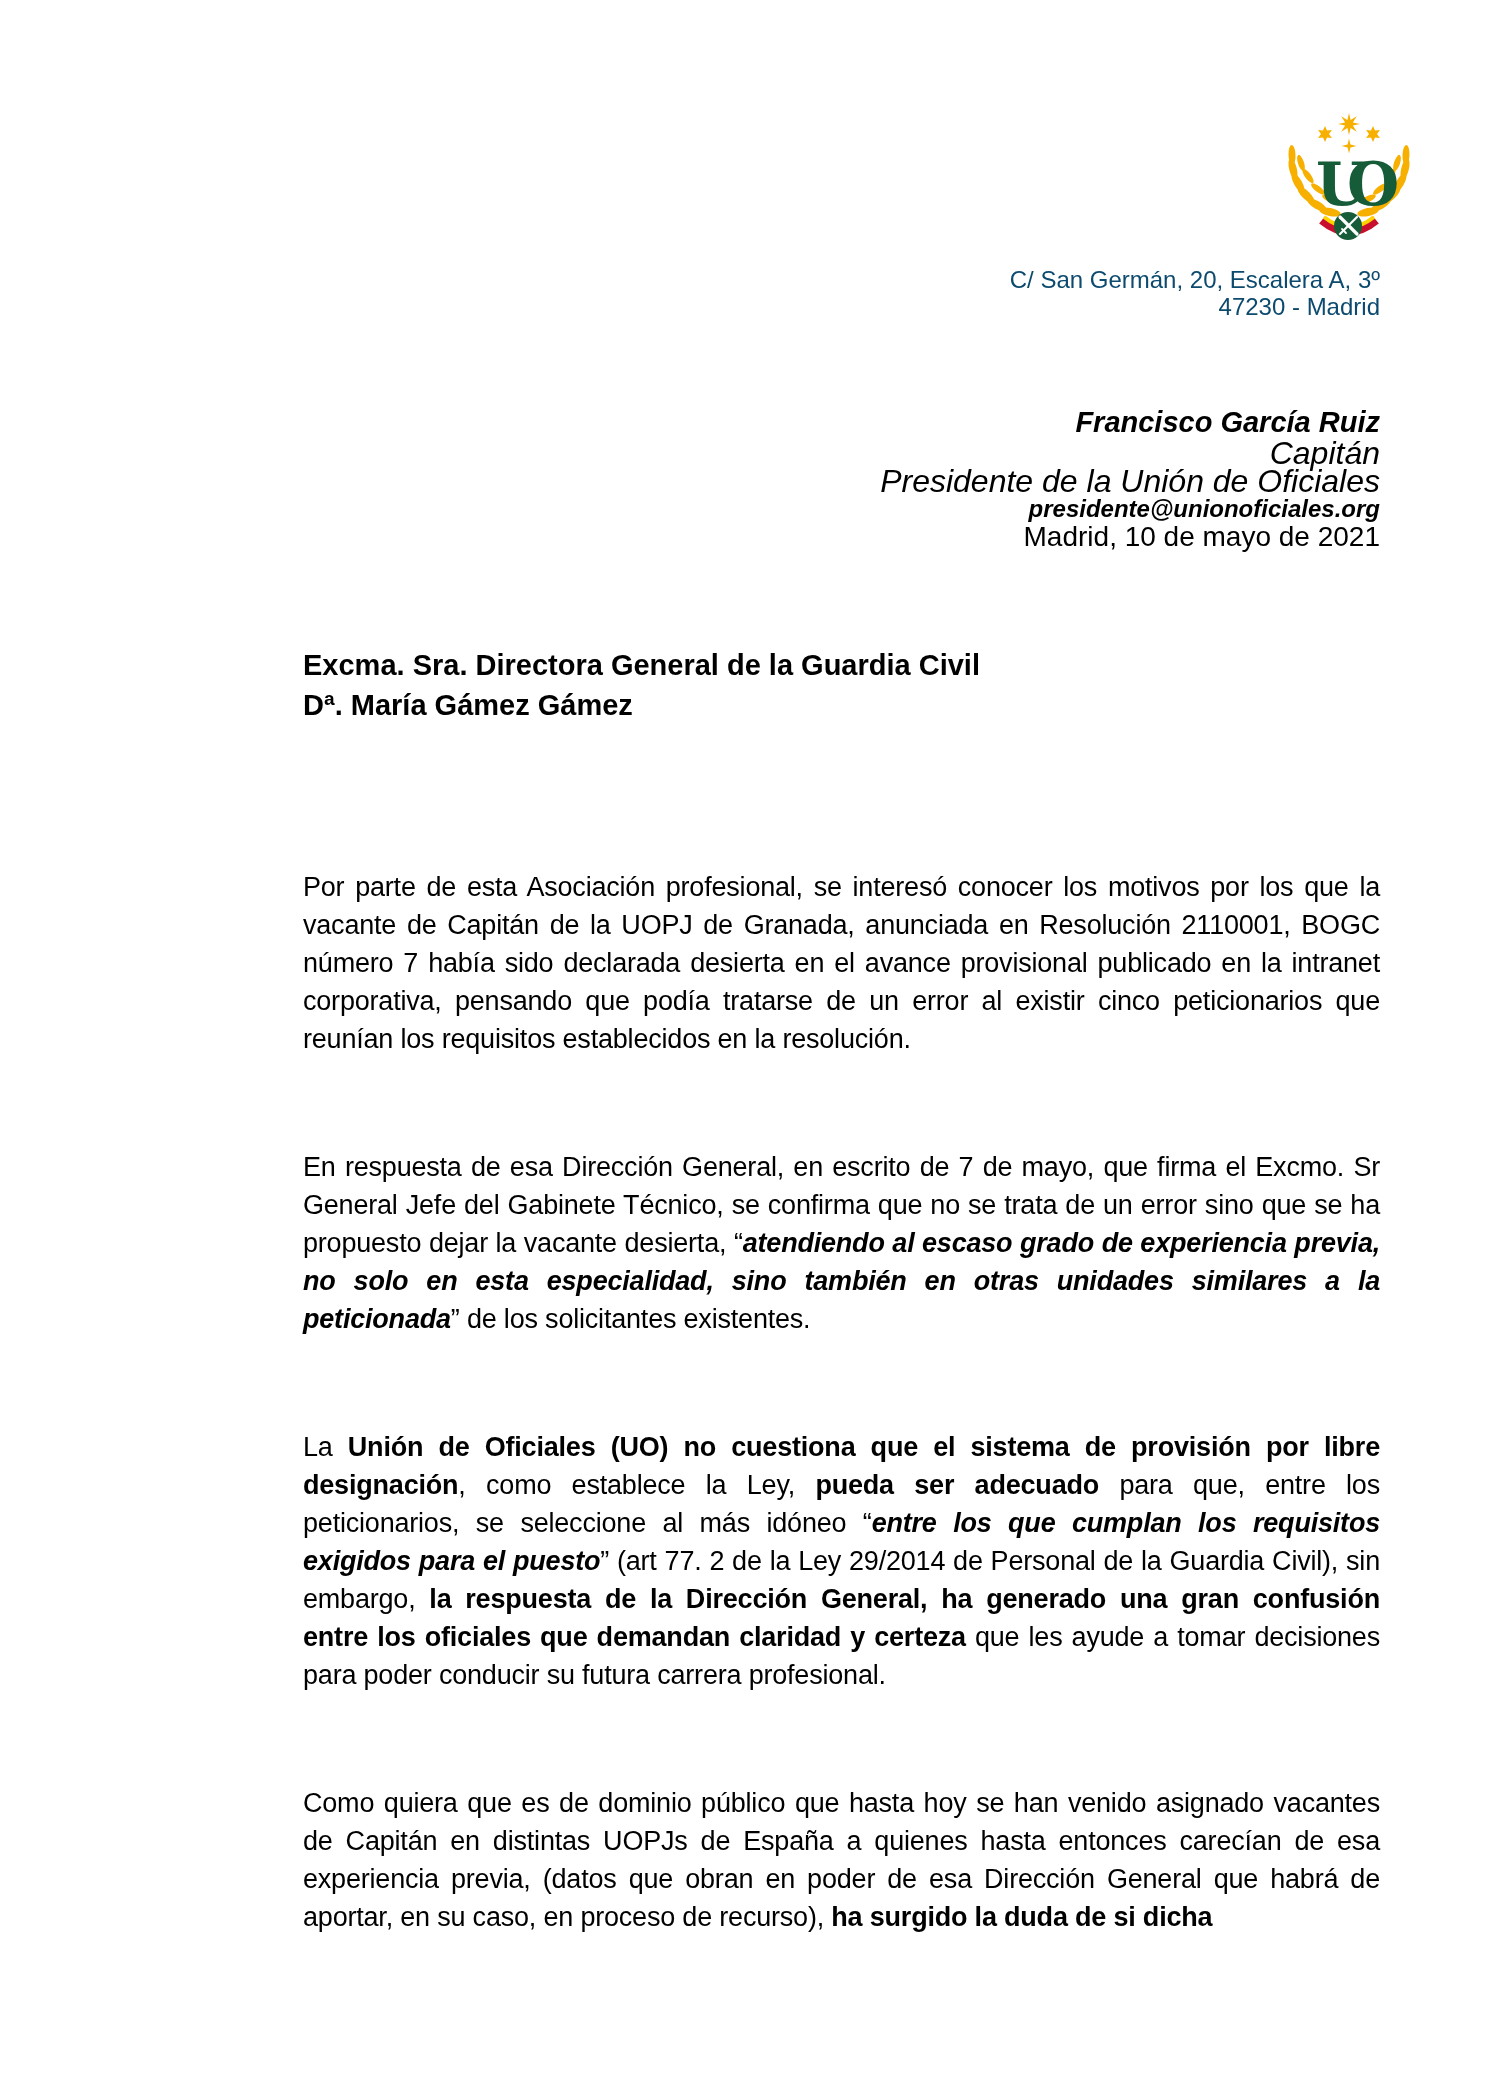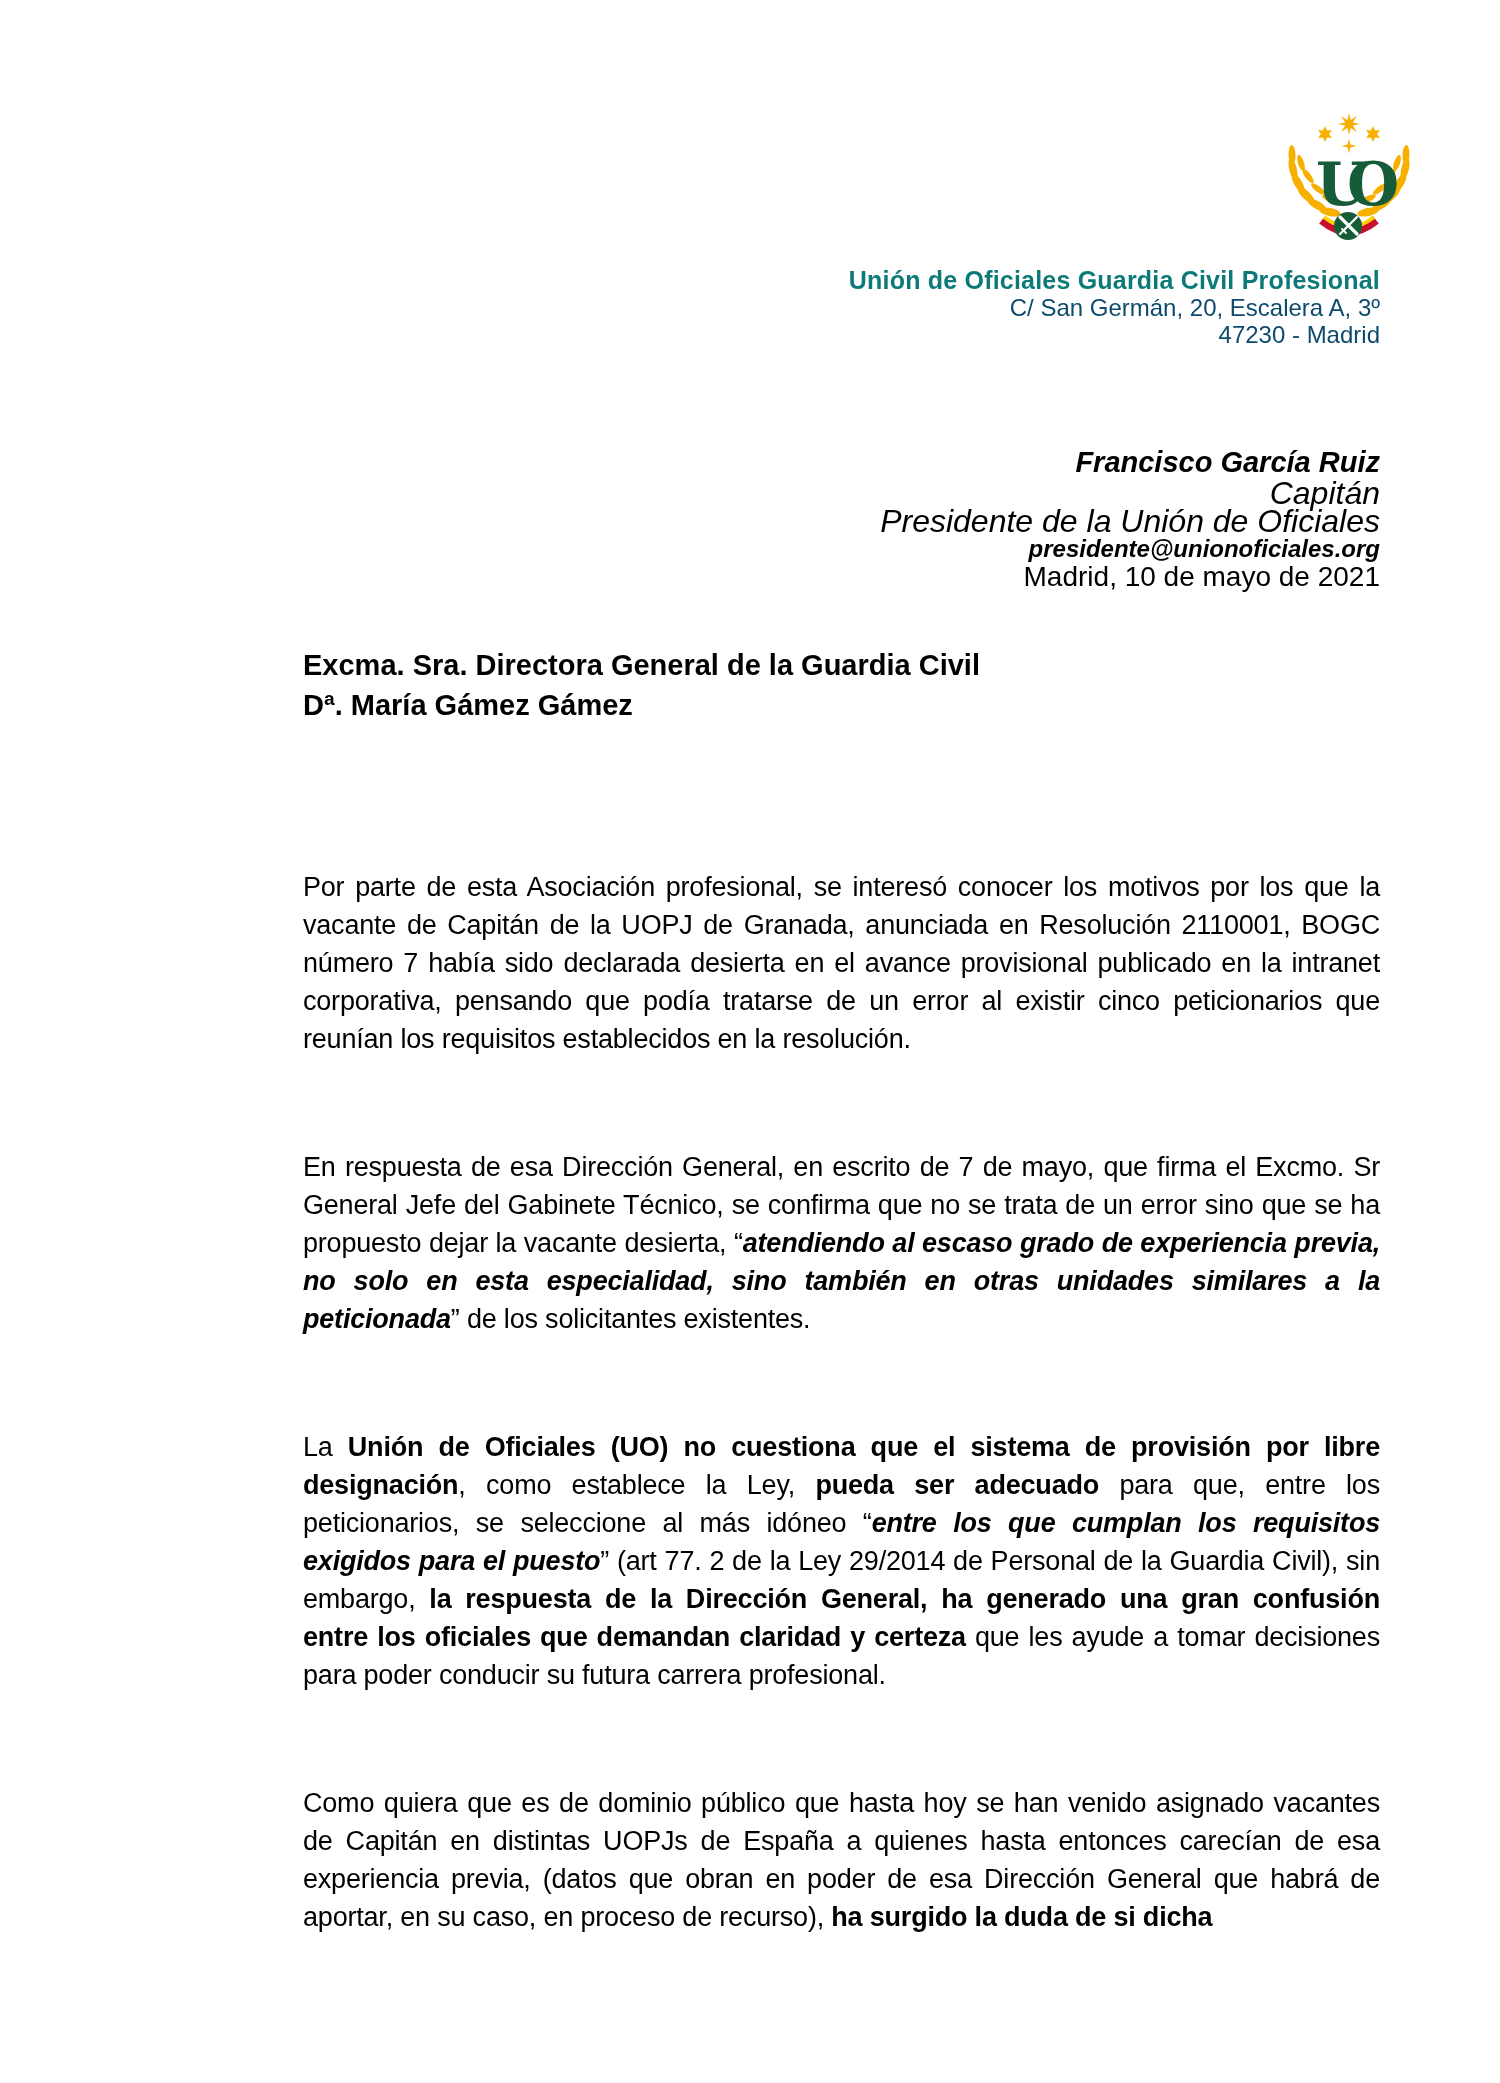--- a/index.html
+++ b/index.html
@@ -13,21 +13,21 @@
     color:#000;
   }
   
   .logo{position:absolute;left:1280px;top:108px;width:138px;height:140px;}
   
   .letterhead{position:absolute;top:266px;right:120px;text-align:right;}
   .org-name{font-size:25px;font-weight:bold;line-height:28px;letter-spacing:0.2px;}
   .org-address{font-size:24px;line-height:27px;color:#0c4a6e;}
   
   .sig-block{position:absolute;top:406px;right:120px;text-align:right;}
-  .sig-name{font-size:29px;font-weight:bold;font-style:italic;line-height:33px;margin-top:40px;}
+  .sig-name{font-size:29px;font-weight:bold;font-style:italic;line-height:33px;}
   .sig-rank,.sig-title{font-size:32px;font-style:italic;line-height:28px;}
   .sig-email{font-size:24px;font-style:italic;font-weight:bold;line-height:28px;text-align:right;}
   .sig-date{font-size:28px;line-height:28px;}
   
   .addressee{position:absolute;left:303px;top:645px;font-weight:bold;font-size:29px;line-height:40px;}
   
   .body-text{position:absolute;left:303px;top:828px;width:1077px;margin-top:40px;}
   .body-text p{
     margin:0 0 90px 0;
     font-size:27px;
@@ -87,21 +87,20 @@
       <circle cx="68" cy="118" r="14" fill="#175C38"></circle>
       <g stroke="#ffffff" stroke-linecap="round">
         <line x1="60" y1="126" x2="77" y2="109" stroke-width="2.2"></line>
         <line x1="60" y1="109" x2="77" y2="126" stroke-width="3.2"></line>
         <line x1="62" y1="121" x2="66" y2="125" stroke-width="1.8"></line>
       </g>
     </g>
   </svg>
 
   <div class="letterhead">
-    <div class="org-name" style="color: rgb(13, 122, 122);">Unión de Oficiales Guardia Civil Profesional</div>
     <div class="org-address">C/ San Germán, 20, Escalera A, 3º</div>
     <div class="org-address">47230 - Madrid</div>
   </div>
 
   <div class="sig-block">
     <div class="sig-name">Francisco García Ruiz</div>
     <div class="sig-rank">Capitán</div>
     <div class="sig-title">Presidente de la Unión de Oficiales</div>
     <div class="sig-email">presidente@unionoficiales.org</div>
     <div class="sig-date">Madrid, 10 de mayo de 2021</div>

